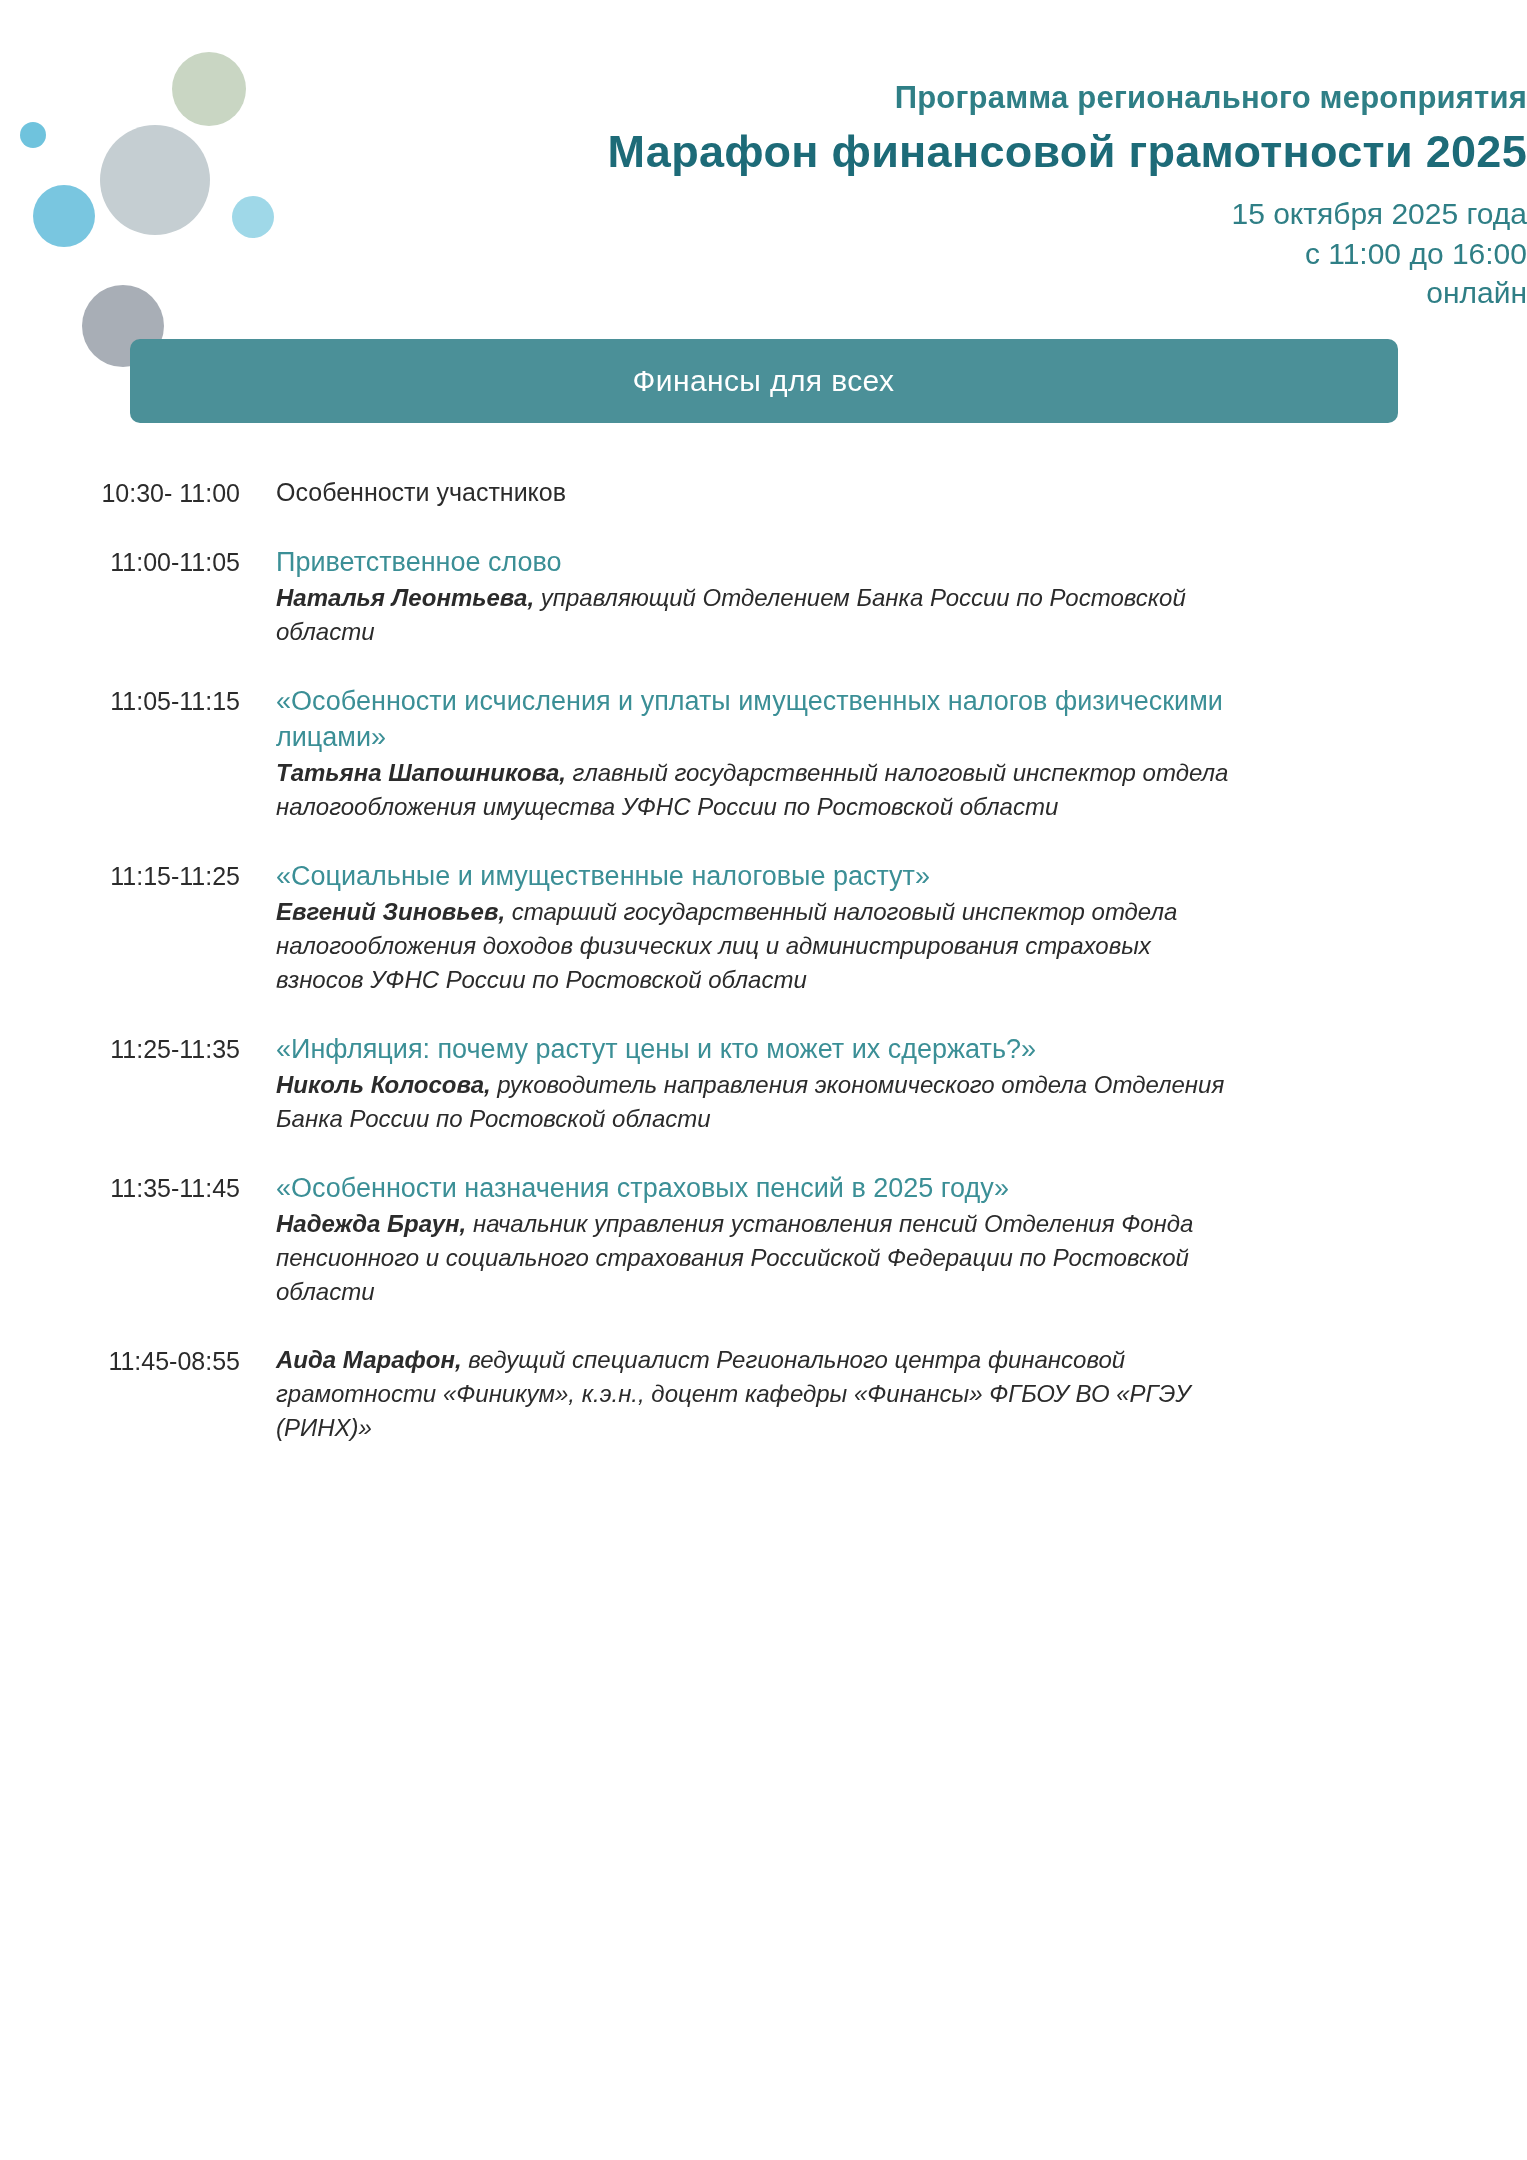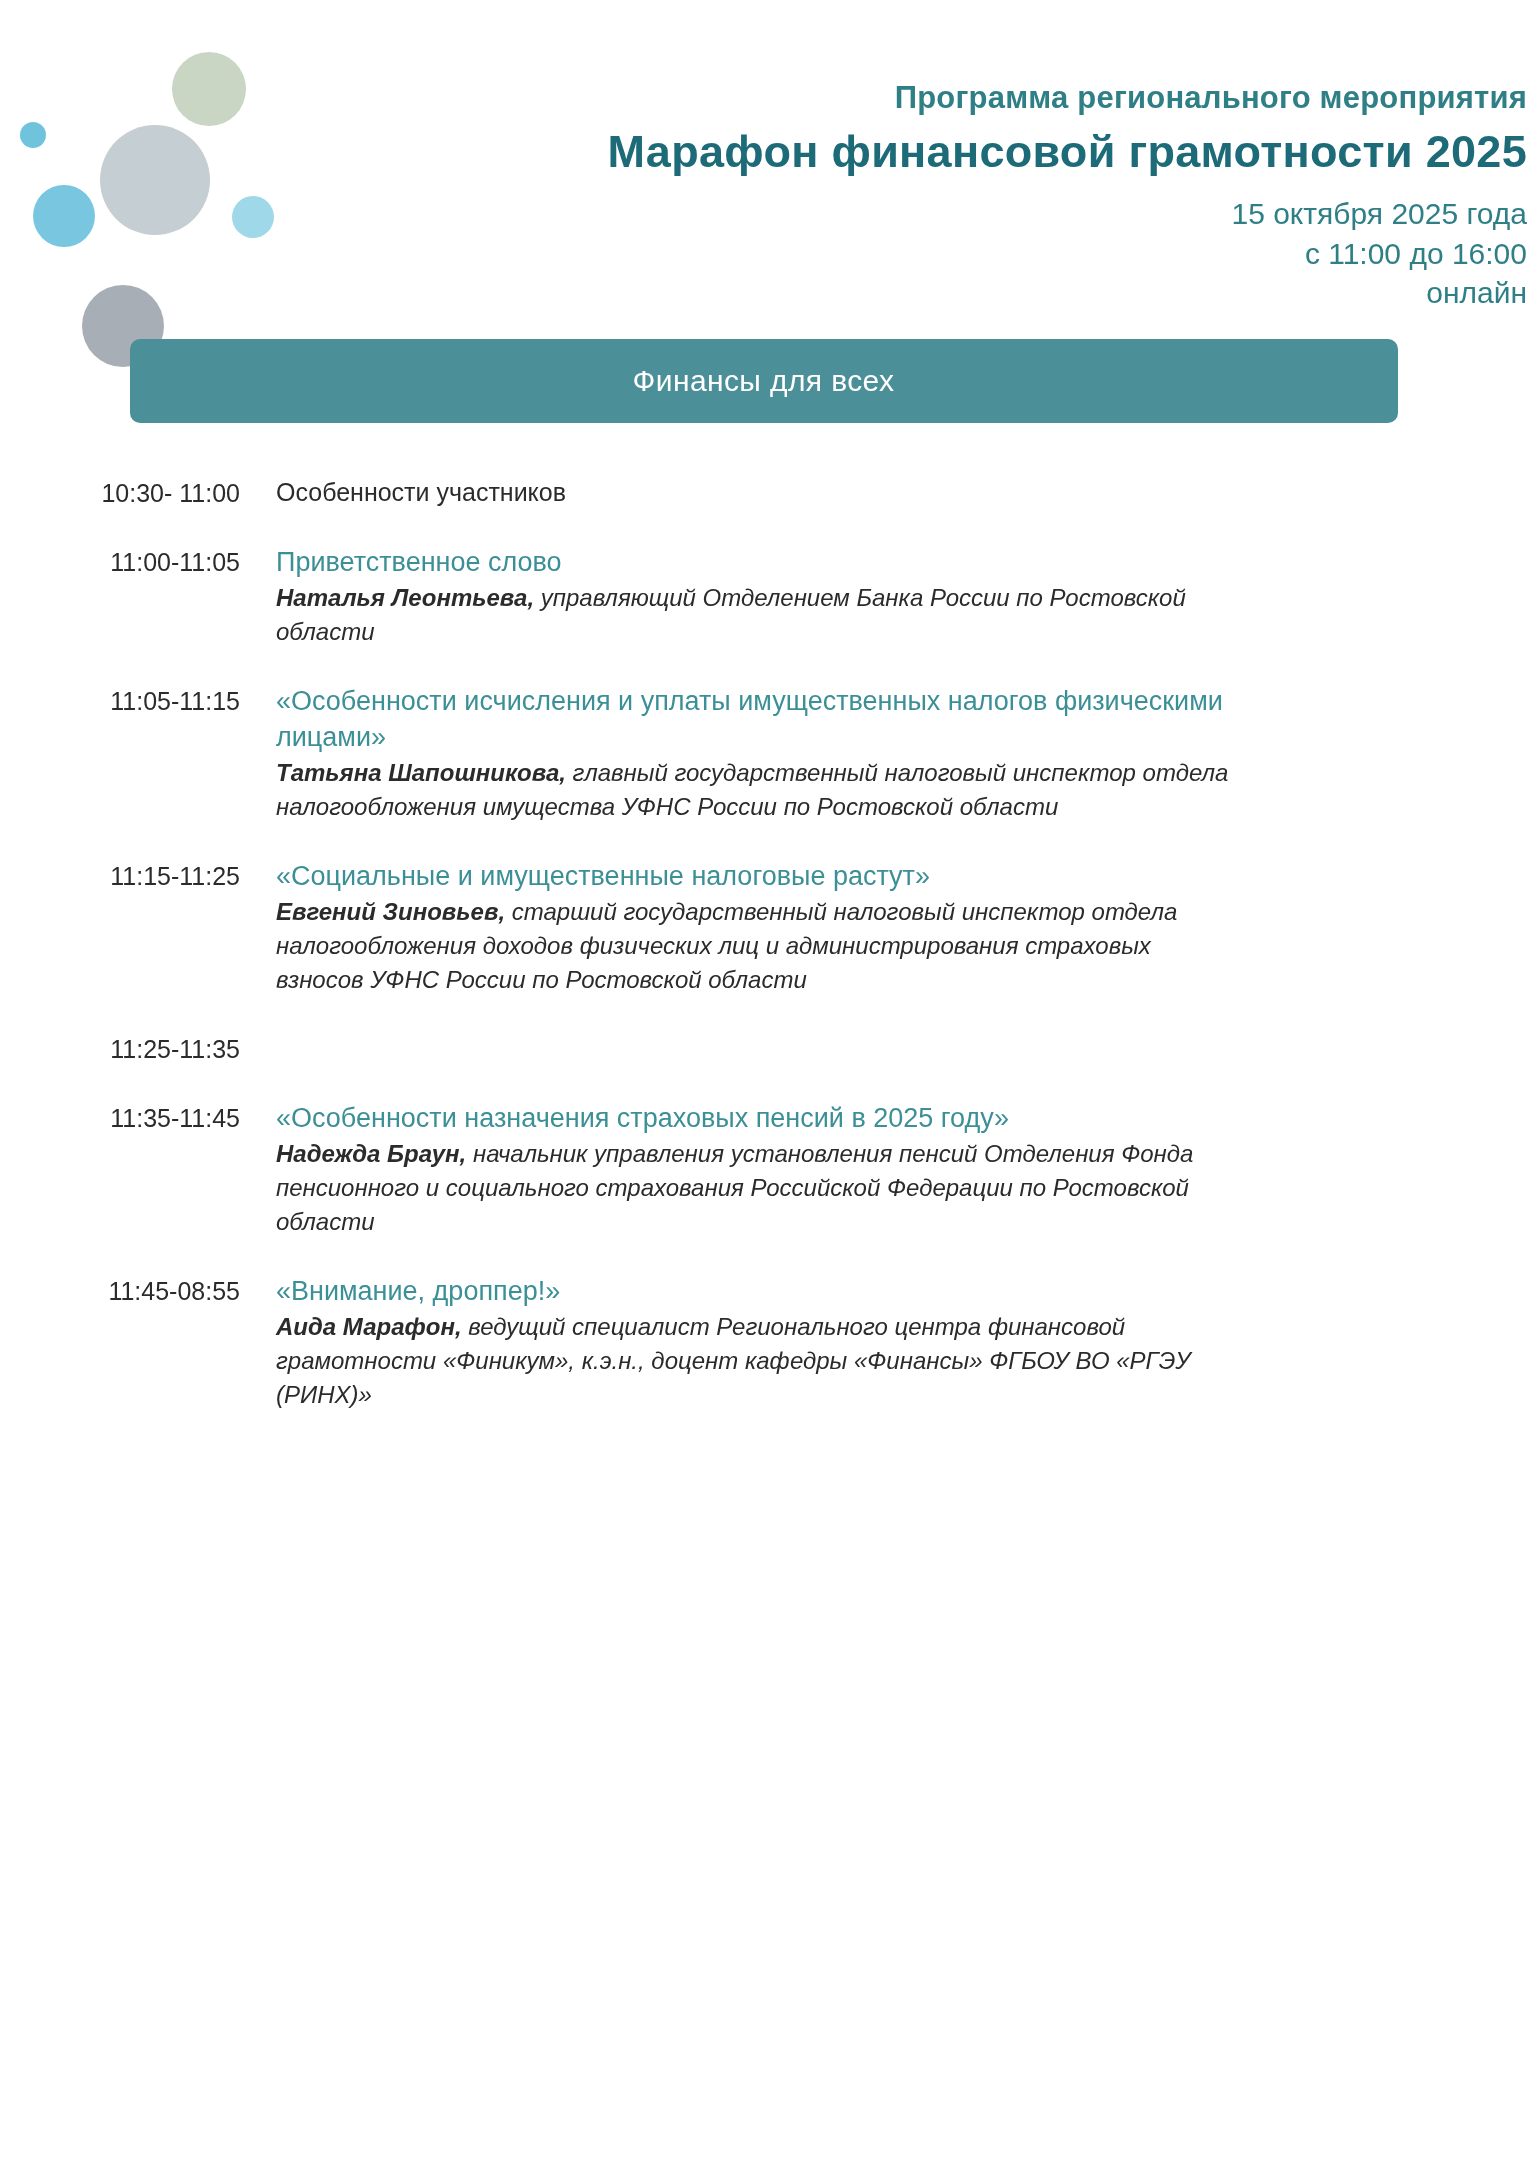--- a/index.html
+++ b/index.html
@@ -169,30 +169,33 @@
       </div>
       <div class="row">
         <div class="time">11:15-11:25</div>
         <div class="body-col">
           <div class="topic">«Социальные и имущественные налоговые растут»</div>
           <div class="speaker"><span class="name">Евгений Зиновьев,</span><span> старший государственный налоговый инспектор отдела налогообложения доходов физических лиц и администрирования страховых взносов УФНС России по Ростовской области</span></div>
         </div>
       </div>
       <div class="row">
         <div class="time">11:25-11:35</div>
+        <div class="body-col">
+          <div class="topic">«Инфляция: почему растут цены и кто может их сдержать?»</div>
+          <div class="speaker"><span class="name">Николь Колосова,</span><span> руководитель направления экономического отдела Отделения Банка России по Ростовской области</span></div>
+        </div>
       </div>
       <div class="row">
         <div class="time">11:35-11:45</div>
         <div class="body-col">
           <div class="topic">«Особенности назначения страховых пенсий в 2025 году»</div>
           <div class="speaker"><span class="name">Надежда Браун,</span><span> начальник управления установления пенсий Отделения Фонда пенсионного и социального страхования Российской Федерации по Ростовской области</span></div>
         </div>
       </div>
       <div class="row">
         <div class="time">11:45-08:55</div>
         <div class="body-col">
-          <div class="topic">«Внимание, дроппер!»</div>
           <div class="speaker"><span class="name">Аида Марафон,</span><span> ведущий специалист Регионального центра финансовой грамотности «Финикум», к.э.н., доцент кафедры «Финансы» ФГБОУ ВО «РГЭУ (РИНХ)»</span></div>
         </div>
       </div>
     </div>
 
 </div>
 
 </body></html>

